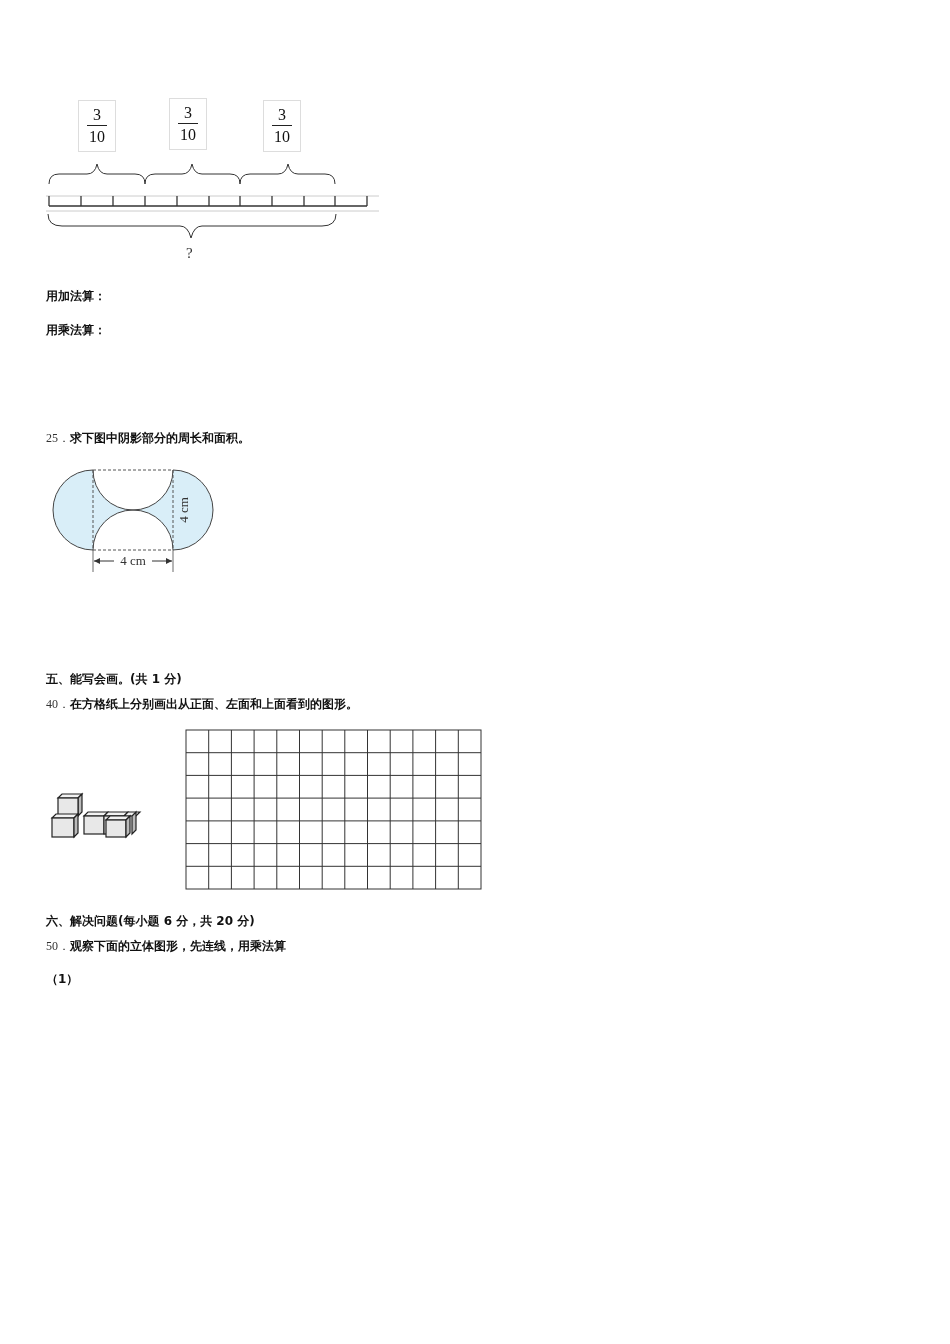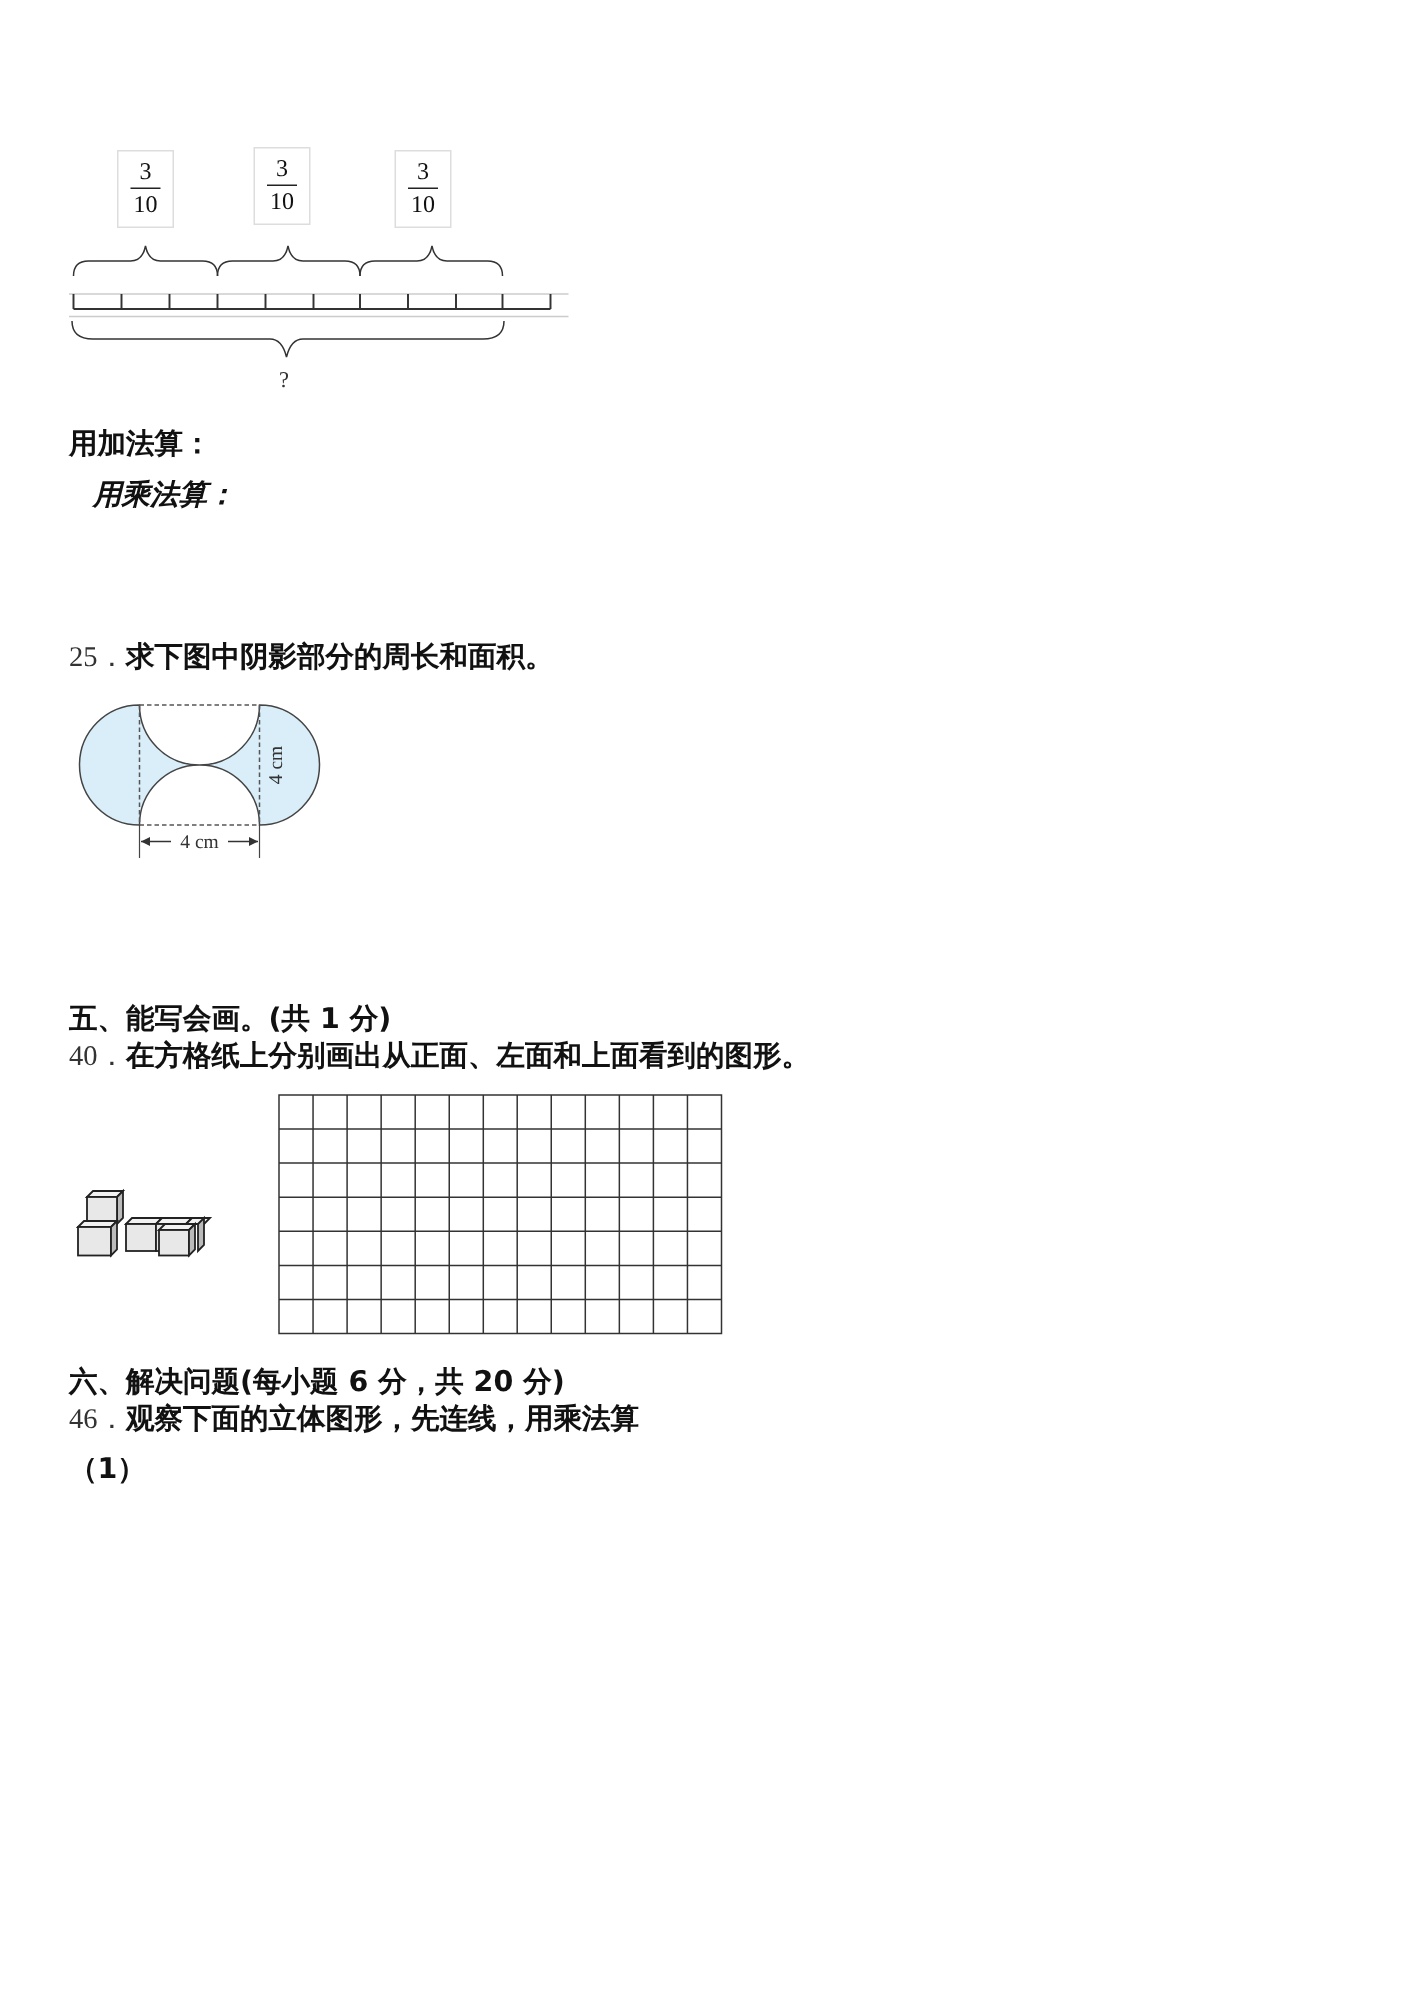--- a/index.html
+++ b/index.html
@@ -1,19 +1,19 @@
 <!DOCTYPE html>
 <html><head>
 <meta charset="utf-8">
 <style>
   html, body { margin: 0; padding: 0; background: #ffffff; }
   body { width: 950px; height: 1344px; position: relative; overflow: hidden;
          font-family: "DejaVu Sans", "Liberation Sans", sans-serif; color: #111; }
   .abs { position: absolute; }
-  .txt { font-size: 19px; line-height: 20px; white-space: nowrap; }
+  .txt { font-size: 12px; line-height: 20px; white-space: nowrap; }
   .bold { font-weight: bold; }
   .num { font-family: "Liberation Serif", "DejaVu Serif", serif; font-weight: normal; color: #333; text-align: center; }
   .fracbox { position: absolute; width: 36px; height: 50px; border: 1px solid #ddd; background: #fff;
              font-family: "Liberation Serif", "DejaVu Serif", serif; font-size: 16px; text-align: center; }
   .fracbox .n { display: block; margin-top: 5px; line-height: 18px; }
   .fracbox .bar { display: block; width: 20px; height: 1px; background: #222; margin: 1px auto 2px; }
   .fracbox .d { display: block; line-height: 18px; }
   svg { position: absolute; overflow: visible; }
 </style>
 </head>
@@ -61,21 +61,21 @@
       <line x1="335" y1="196" x2="335" y2="206"></line>
       <line x1="367" y1="196" x2="367" y2="206"></line>
     </g>
 
     <path d="M48,214 Q48,226 62,226 L180,226 Q188,226 191,238 Q194,226 202,226 L322,226 Q336,226 336,214" fill="none" stroke="#333" stroke-width="1"></path>
     <text x="186" y="258" font-family="Liberation Serif, DejaVu Serif, serif" font-size="15" fill="#333">?</text>
   </svg>
 </div>
 
 <div class="abs txt bold" style="left:46px; top:286px;">用加法算：</div>
-<div class="abs txt bold" style="left:62px; top:320px;font-style:italic;">用乘法算：</div>
+<div class="abs txt bold" style="left:46px; top:320px;">用乘法算：</div>
 
 <div class="abs txt bold" style="left:46px; top:428px;">
   <span class="num">25．</span><span>求下图中阴影部分的周长和面积。</span>
 </div>
 
 <svg width="200" height="120" style="left:40px; top:460px;">
 
   <path d="M53,10 A40,40 0 0 0 53,90 A40,40 0 0 1 133,90 A40,40 0 0 0 133,10 A40,40 0 0 1 53,10 Z" fill="#d9eef8" stroke="#444" stroke-width="1"></path>
 
   <line x1="53" y1="10" x2="133" y2="10" stroke="#555" stroke-width="1" stroke-dasharray="3,2"></line>
@@ -141,15 +141,15 @@
     <line x1="1" y1="46.4" x2="296" y2="46.4"></line>
     <line x1="1" y1="69.1" x2="296" y2="69.1"></line>
     <line x1="1" y1="91.9" x2="296" y2="91.9"></line>
     <line x1="1" y1="114.6" x2="296" y2="114.6"></line>
     <line x1="1" y1="137.3" x2="296" y2="137.3"></line>
   </g>
 </svg>
 
 <div class="abs txt bold" style="left:46px; top:911px;">六、解决问题(每小题 6 分，共 20 分)</div>
 <div class="abs txt bold" style="left:46px; top:936px;">
-  <span class="num">46．</span><span>观察下面的立体图形，先连线，用乘法算</span>
+  <span class="num">50．</span><span>观察下面的立体图形，先连线，用乘法算</span>
 </div>
 <div class="abs txt bold" style="left:46px; top:969px;">（1）</div>
 
 </body></html>

